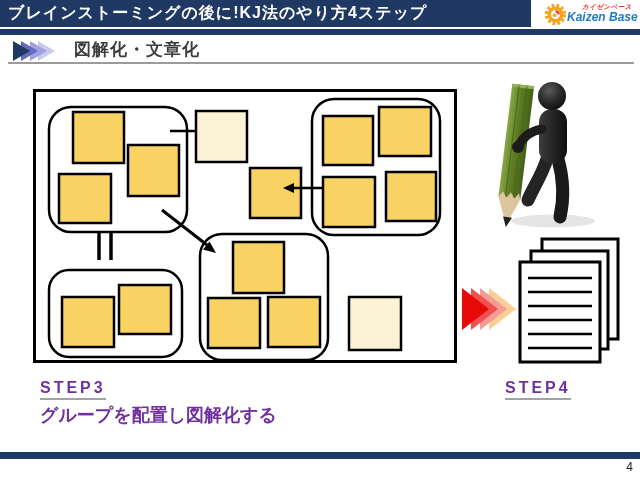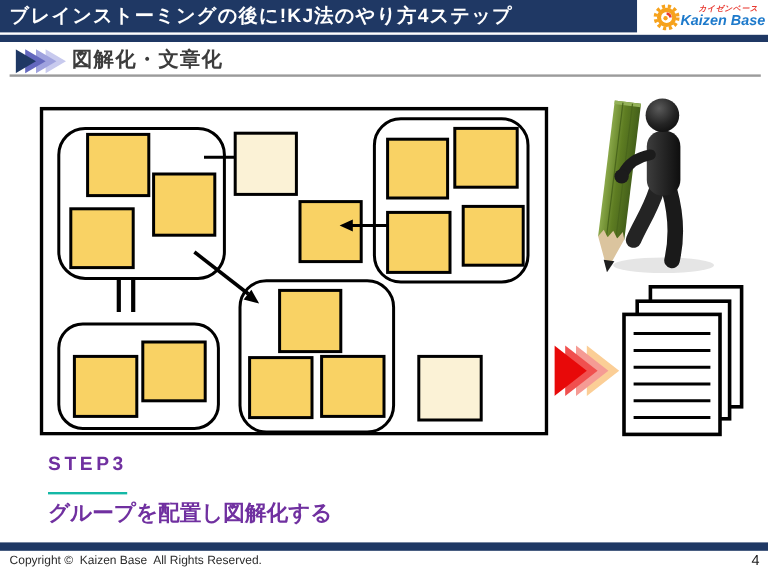--- a/index.html
+++ b/index.html
@@ -12,40 +12,40 @@
   .title-text{color:#fff;font-weight:bold;font-size:16px;letter-spacing:1px;padding-left:8px;white-space:nowrap;}
   .logo-area{position:absolute;left:531px;top:0;width:109px;height:28px;background:#fff;}
   .logo-gear{position:absolute;left:13px;top:3px;}
   .brand-kana{position:absolute;right:8px;top:3px;color:#E8382F;font-size:6.5px;font-style:italic;font-weight:bold;letter-spacing:0.5px;}
   .brand-name{position:absolute;left:36px;top:10px;color:#1E7ACB;font-size:12px;font-weight:bold;font-style:italic;
               text-shadow:0 1px 0 #fff;white-space:nowrap;}
   .thin-bar{position:absolute;left:0;top:29px;width:640px;height:6px;background:#1F3864;}
 
   
   .section-chevrons{position:absolute;left:13px;top:40px;}
-  .section-heading{position:absolute;left:60px;top:38px;font-size:17px;font-weight:bold;color:#3C3C3C;letter-spacing:1px;white-space:nowrap;}
+  .section-heading{position:absolute;left:74px;top:38px;font-size:17px;font-weight:bold;color:#3C3C3C;letter-spacing:1px;white-space:nowrap;}
   .section-underline{position:absolute;left:8px;top:62px;width:626px;height:2px;background:#9B9B9B;}
 
   
   .diagram-svg{position:absolute;left:33px;top:89px;}
   .person-svg{position:absolute;left:497px;top:79px;}
   .docs-svg{position:absolute;left:514px;top:234px;}
   .red-arrow-svg{position:absolute;left:462px;top:287px;}
 
   .note{fill:#F9D264;stroke:#000;stroke-width:2.5;}
   .note-pale{fill:#FBF2D6;stroke:#000;stroke-width:2.5;}
   .grp{fill:none;stroke:#000;stroke-width:2.5;}
   .conn{stroke:#000;stroke-width:2.5;fill:none;}
 
   
   .step-block{position:absolute;color:#7030A0;}
   .step3{left:40px;top:379px;}
   .step4{left:505px;top:379px;}
   .step-label{display:inline-block;font-size:16px;font-weight:bold;letter-spacing:3px;
-              border-bottom:2px solid #14b8a6;padding-bottom:13px;white-space:nowrap;}
+              border-bottom:2px solid #a3a3a3;padding-bottom:1px;white-space:nowrap;}
   .step-desc{font-size:18px;font-weight:bold;margin-top:3px;white-space:nowrap;text-align:center;}
 
   
   .footer-bar{position:absolute;left:0;top:452px;width:640px;height:7px;background:#1F3864;}
   .copyright{position:absolute;left:8px;top:462px;font-size:10px;color:#2B2B2B;white-space:pre;}
   .page-number{position:absolute;right:7px;top:460px;font-size:12px;color:#1a1a1a;}
 </style>
 </head>
 <body>
 
@@ -171,19 +171,19 @@
       <line x1="14" y1="100" x2="78" y2="100"></line>
       <line x1="14" y1="114" x2="78" y2="114"></line>
     </g>
   </svg>
 
   <div class="step-block step3">
     <div class="step-label">STEP3</div>
     <div class="step-desc">グループを配置し図解化する</div>
   </div>
   <div class="step-block step4">
+    <div class="step-label">STEP4</div>
   </div>
 
   <div class="footer-bar"></div>
-  <div class="copyright">Copyright ©  Kaizen Base  All Rights Reserved.</div>
   <div class="page-number">4</div>
 
 </div>
 
 </body></html>

